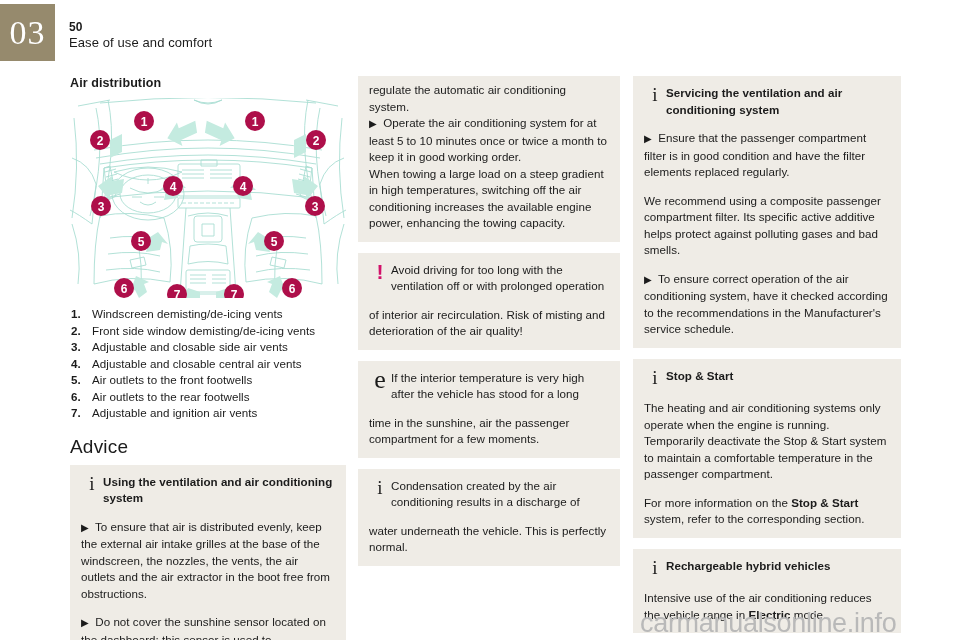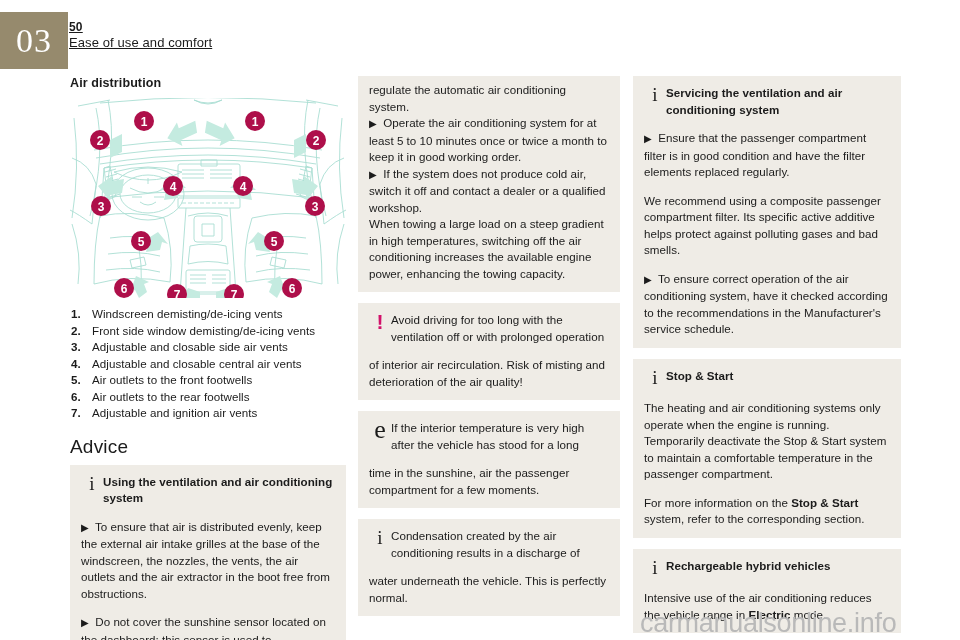--- a/index.html
+++ b/index.html
@@ -13,40 +13,39 @@
     overflow: hidden;
     font-family: "Liberation Sans", sans-serif;
     color: #1b1b1b;
     position: relative;
   }
 
   
   .chapter-tab {
     position: absolute;
     left: 0;
-    top: 12px;
-    width: 68px;
+    top: 4px;
+    width: 55px;
     height: 57px;
     background: #968A6D;
     display: flex;
     align-items: center;
     justify-content: center;
   }
   .chapter-tab .num {
     font-family: "Liberation Serif", serif;
     font-size: 34px;
     color: #ffffff;
     letter-spacing: 1px;
     line-height: 1;
   }
   .page-head {
     position: absolute;
     left: 69px;
     top: 20px;
-    text-decoration: underline;
   }
   .page-head .pagenum {
     font-size: 12px;
     font-weight: bold;
     letter-spacing: 0.2px;
     line-height: 15px;
   }
   .page-head .chaptitle {
     font-size: 13px;
     font-weight: normal;
@@ -373,21 +372,20 @@
     <p class="body"><span class="arrow">▶</span>&nbsp; <span>To ensure that air is distributed evenly, keep the external air intake grilles at the base of the windscreen, the nozzles, the vents, the air outlets and the air extractor in the boot free from obstructions.</span></p>
     <p class="body"><span class="arrow">▶</span>&nbsp; <span>Do not cover the sunshine sensor located on the dashboard; this sensor is used to</span></p>
   </div>
 </div>
 
 <div class="col col-2">
 
   <div class="box" style="padding-top:6px;">
     <p class="cont-text">regulate the automatic air conditioning system.</p>
     <p class="cont-text"><span class="arrow">▶</span>&nbsp; <span>Operate the air conditioning system for at least 5 to 10 minutes once or twice a month to keep it in good working order.</span></p>
-    <p class="cont-text"><span class="arrow">▶</span>&nbsp; <span>If the system does not produce cold air, switch it off and contact a dealer or a qualified workshop.</span></p>
     <p class="cont-text">When towing a large load on a steep gradient in high temperatures, switching off the air conditioning increases the available engine power, enhancing the towing capacity.</p>
   </div>
 
   <div class="box">
     <div class="hdr">
       <div class="icon-col"><span class="icon-warn">!</span></div>
       <div class="hdr-text normal">Avoid driving for too long with the ventilation off or with prolonged operation</div>
     </div>
     <p class="body">of interior air recirculation. Risk of misting and deterioration of the air quality!</p>
   </div>

